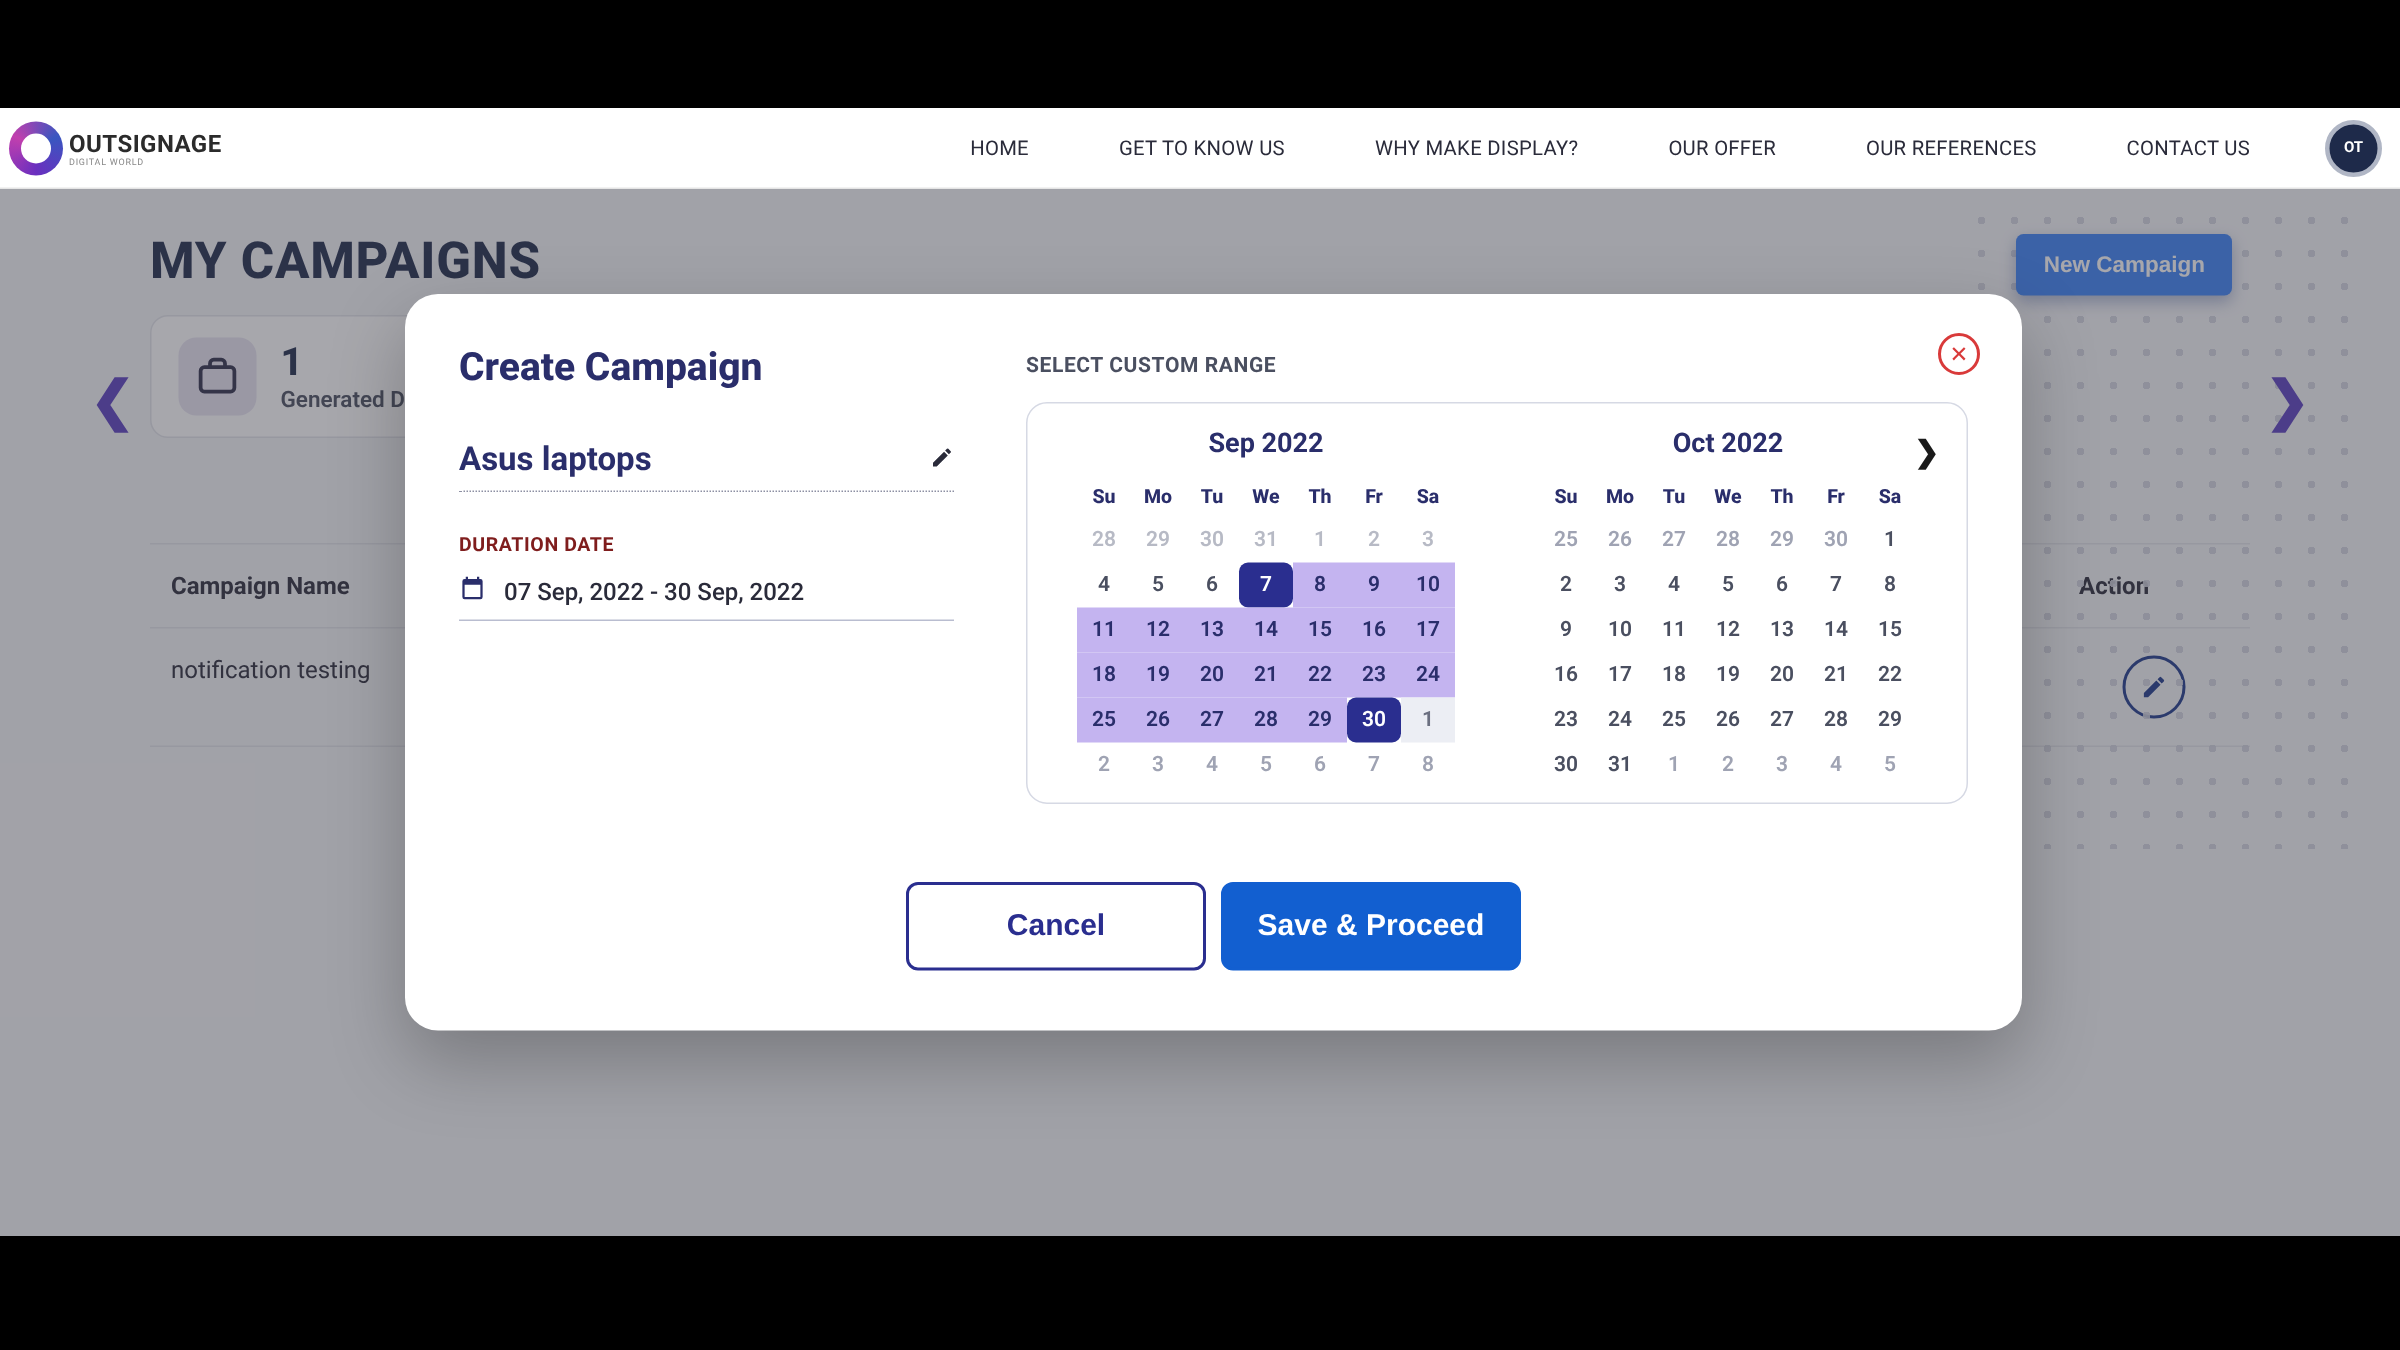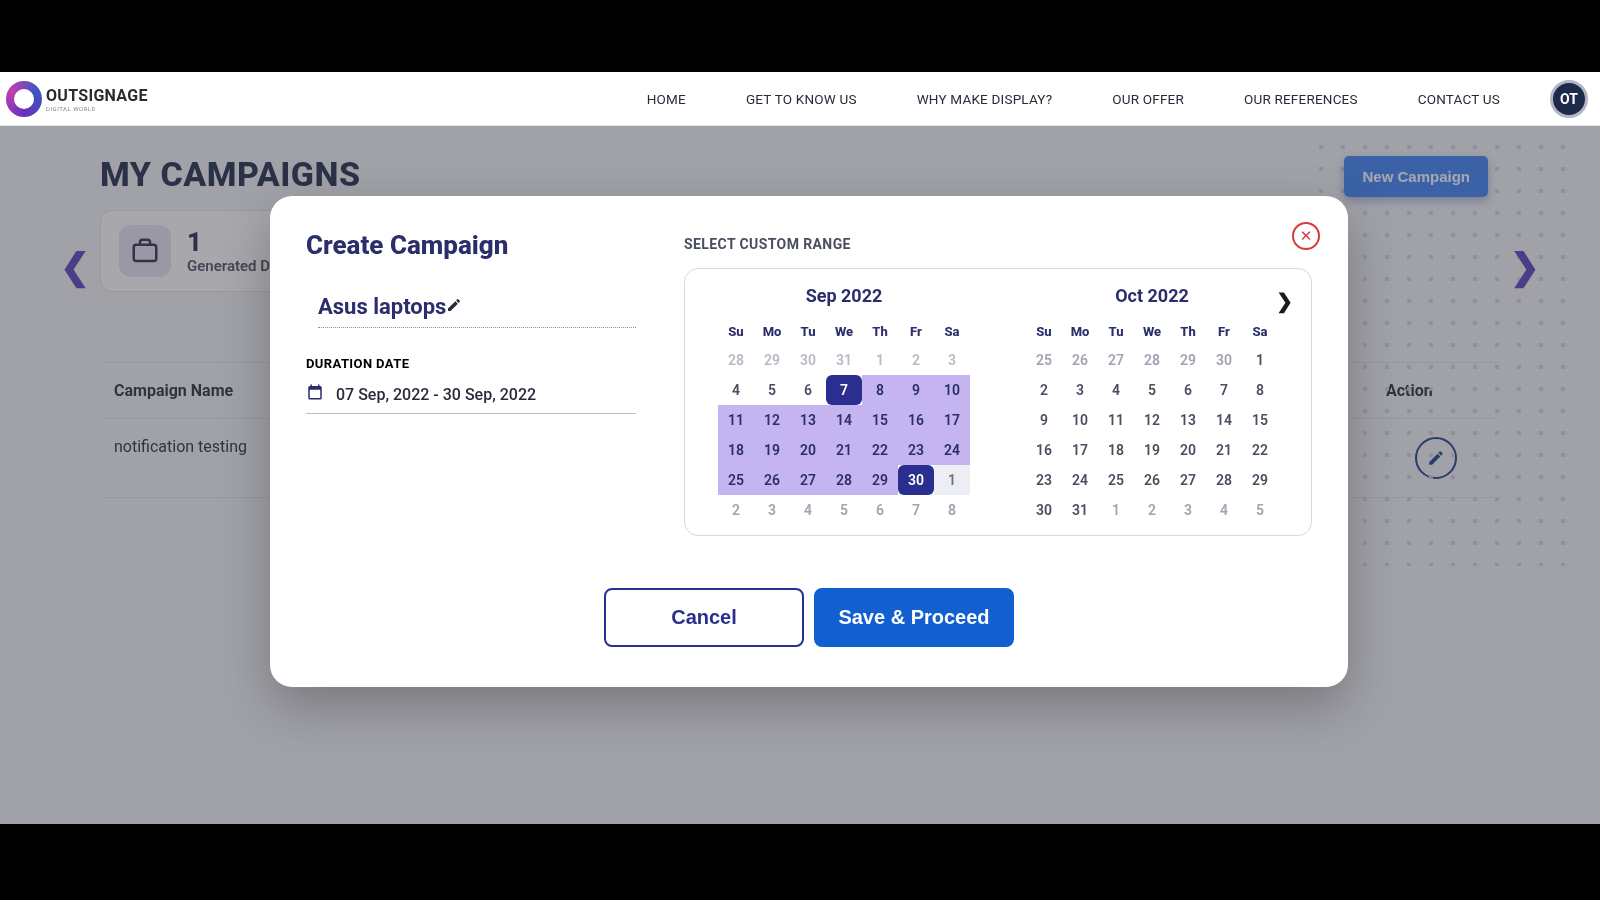--- a/index.html
+++ b/index.html
@@ -55,21 +55,21 @@
     letter-spacing: .2px;
   }
   .avatar {
     margin-left: 50px;
     width: 38px; height: 38px;
     border-radius: 50%;
     background: #1e2a4a;
     border: 3px solid #b0b6c5;
     color: #fff;
     font-weight: 700;
-    font-size: 14px;
+    font-size: 10px;
     display: flex; align-items: center; justify-content: center;
   }
   .page {
     position: relative;
     padding: 28px 100px 0 100px;
     height: calc(100% - 54px);
   }
   .dots-bg {
     position: absolute;
     right: 30px; top: 10px;
@@ -163,30 +163,29 @@
   }
   .modal-title {
     font-size: 26px;
     font-weight: 800;
     color: #2a2e6b;
     margin-bottom: 30px;
   }
   .field {
     border-bottom: 1px dotted #8d90a3;
     padding: 4px 0 8px 0;
-    display:flex; align-items:center; justify-content:flex-start;
+    display:flex; align-items:center; justify-content:space-between;
     margin-bottom: 28px;
-    margin-left: 12px;
   }
   .field-value { font-size: 22px; font-weight: 700; color:#2a2e6b; }
   .field-edit { color:#2a2b3a; cursor:pointer; }
   .field-label {
     font-size: 13px;
     letter-spacing: .4px;
-    color:#000000;
+    color:#7f1d1d;
     font-weight:700;
     margin-bottom: 12px;
   }
   .date-field {
     border-bottom: 1px solid #b9bdd0;
     padding-bottom: 8px;
     display:flex; align-items:center; gap:12px;
     color:#2a2b3a; font-size:16px; font-weight:500;
   }
   .date-ico { color:#2a2e6b; }

